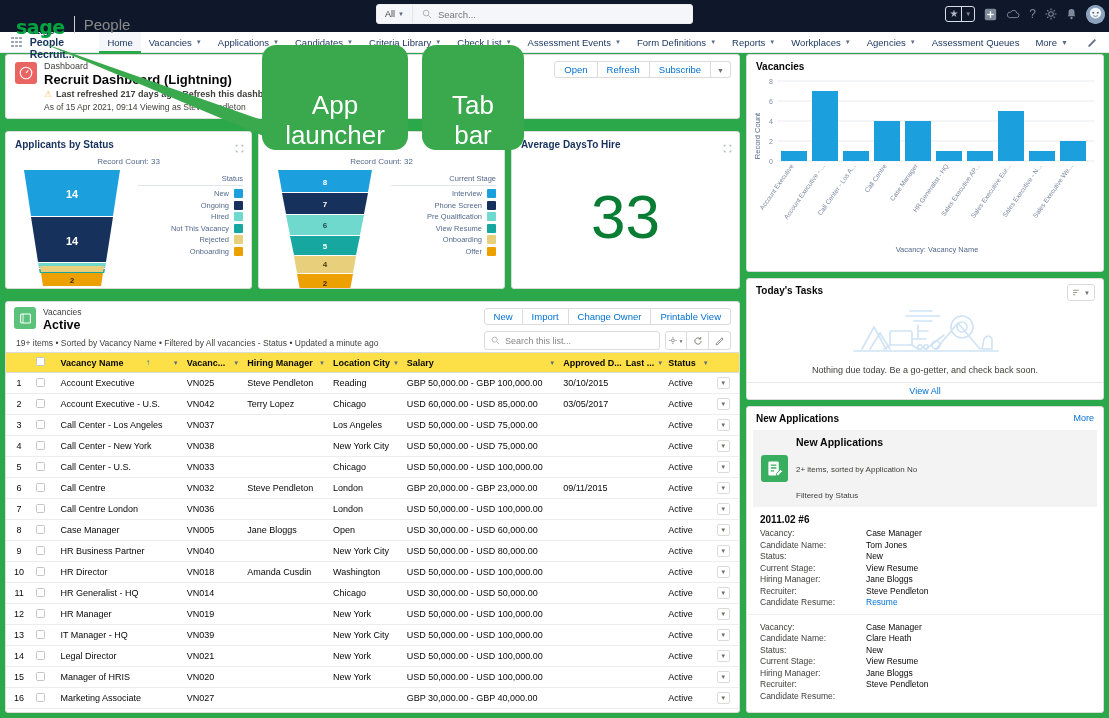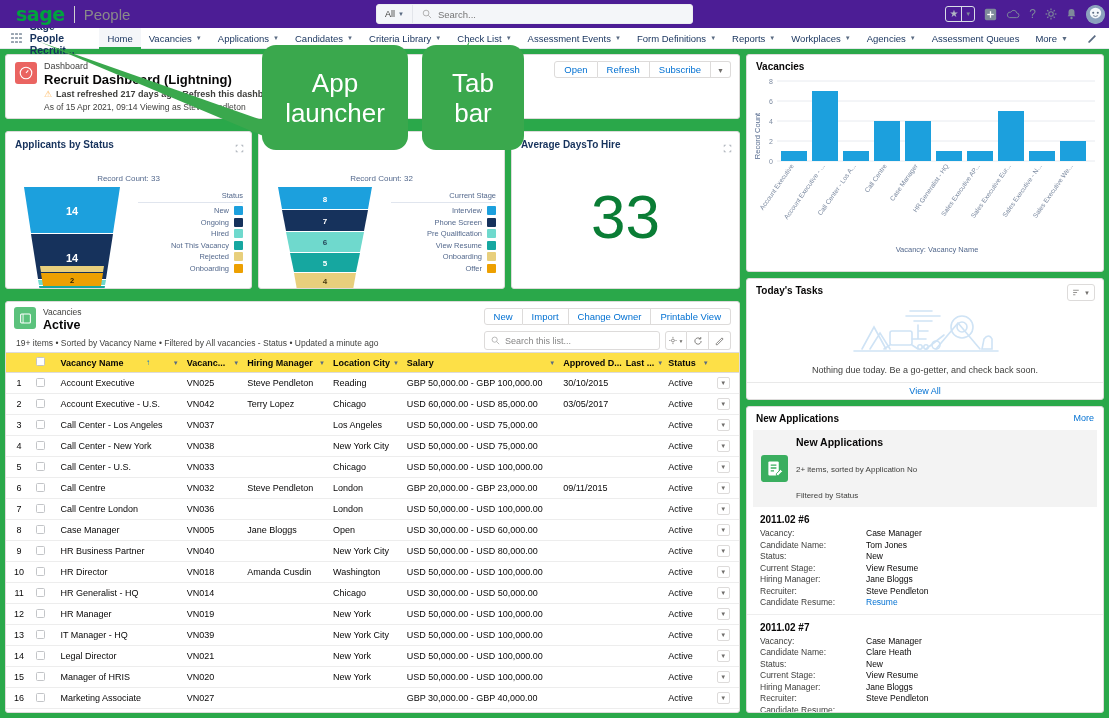--- a/index.html
+++ b/index.html
@@ -6,23 +6,23 @@
   html, body {
     width: 1109px; height: 718px;
     font-family: "Liberation Sans", sans-serif;
     background: #2aa84a;
     overflow: hidden;
   }
   body { position: relative; }
 
   
   .global-header {
-    height: 28px; background: #4c1d95;
-    display: flex; align-items: center;
-    padding: 4px 6px;
+    height: 28px; background: #0f172a;
+    display: flex; align-items: flex-start;
+    padding: 16px 6px;
     position: relative; z-index: 5;
   }
   .logo-sage {
     font-size: 19px; font-weight: bold; color: #00a33e;
     letter-spacing: -0.5px; padding: 0 6px 0 10px;
     font-family: "DejaVu Sans", sans-serif;
   }
   .logo-div { width: 1px; height: 17px; background: #d0d0d0; margin: 0 9px 0 3px; }
   .logo-people { font-size: 15px; color: #8a8a8a; font-weight: 300; }
 
@@ -111,21 +111,21 @@
   .btn-grp .btn:first-child { border-radius: 3px 0 0 3px; border-left-width: 1px; }
   .btn-grp .btn:last-child { border-radius: 0 3px 3px 0; padding: 2px 6px; }
   .btn-grp { display: flex; }
 
   
   .widget-row { display: flex; gap: 6px; height: 158px; }
   .widget { background: #fff; border: 1px solid #dddbda; border-radius: 3px; position: relative; overflow: hidden; }
   .w1 { width: 247px; } .w2 { width: 247px; } .w3 { flex: 1; }
   .w-title { font-size: 10px; font-weight: bold; color: #16325c; padding: 7px 9px 0 9px; }
   .w-expand { position: absolute; right: 7px; top: 7px; color: #b5bac1; }
-  .rec-count { font-size: 8px; color: #54698d; text-align: center; margin-top: 24px; }
+  .rec-count { font-size: 8px; color: #54698d; text-align: center; margin-top: 7px; }
   .funnel-area { display: flex; padding: 2px 8px 0 8px; }
   .funnel-svg { flex: 0 0 auto; }
   .legend { flex: 1; padding-left: 8px; padding-top: 6px; }
   .legend-title { font-size: 7.5px; color: #54698d; text-align: right; padding-bottom: 2px; border-bottom: 1px solid #e0e5ee; margin-bottom: 3px; }
   .legend-row { display: flex; align-items: center; justify-content: flex-end; gap: 5px; margin-bottom: 2.5px; }
   .legend-label { font-size: 7.5px; color: #54698d; }
   .legend-swatch { width: 9px; height: 9px; border-radius: 1px; flex: 0 0 auto; }
   .big-metric {
     font-size: 62px; color: #0a7d35; font-weight: normal;
     text-align: center; line-height: 1; margin-top: 36px;
@@ -205,21 +205,21 @@
   .na-item { padding: 7px 10px 5px 13px; border-bottom: 1px solid #eee; }
   .na-no { font-size: 10px; font-weight: bold; color: #080707; margin-bottom: 3px; }
   .na-grid { display: grid; grid-template-columns: 106px 1fr; row-gap: 0px; }
   .na-k { font-size: 8.5px; color: #3e3e3c; line-height: 11.5px; }
   .na-v { font-size: 8.5px; color: #080707; line-height: 11.5px; }
   .na-v.link { color: #0070d2; }
 
   
   .callout {
     position: absolute; background: #3aa84d; border-radius: 14px;
-    color: #fff; display: flex; align-items: center; justify-content: center;
+    color: #fff; display: flex; align-items: flex-end; justify-content: center;
     text-align: center; font-size: 26px; z-index: 20; line-height: 30px;
   }
   #callout-launcher { left: 262px; top: 45px; width: 146px; height: 105px; }
   #callout-tabbar { left: 422px; top: 45px; width: 102px; height: 105px; }
 </style>
 </head>
 <body>
 
 <div class="global-header">
   <div class="logo-sage">sage</div>
@@ -1018,21 +1018,20 @@
           <div class="na-k">Hiring Manager:</div>
           <div class="na-v">Jane Bloggs</div>
           <div class="na-k">Recruiter:</div>
           <div class="na-v">Steve Pendleton</div>
           <div class="na-k">Candidate Resume:</div>
           <div class="na-v link">Resume</div>
         </div>
       </div>
 
       <div class="na-item" style="border-bottom:0;">
-        <div class="na-no">2011.02 #7</div>
         <div class="na-grid">
           <div class="na-k">Vacancy:</div>
           <div class="na-v">Case Manager</div>
           <div class="na-k">Candidate Name:</div>
           <div class="na-v">Clare Heath</div>
           <div class="na-k">Status:</div>
           <div class="na-v">New</div>
           <div class="na-k">Current Stage:</div>
           <div class="na-v">View Resume</div>
           <div class="na-k">Hiring Manager:</div>

